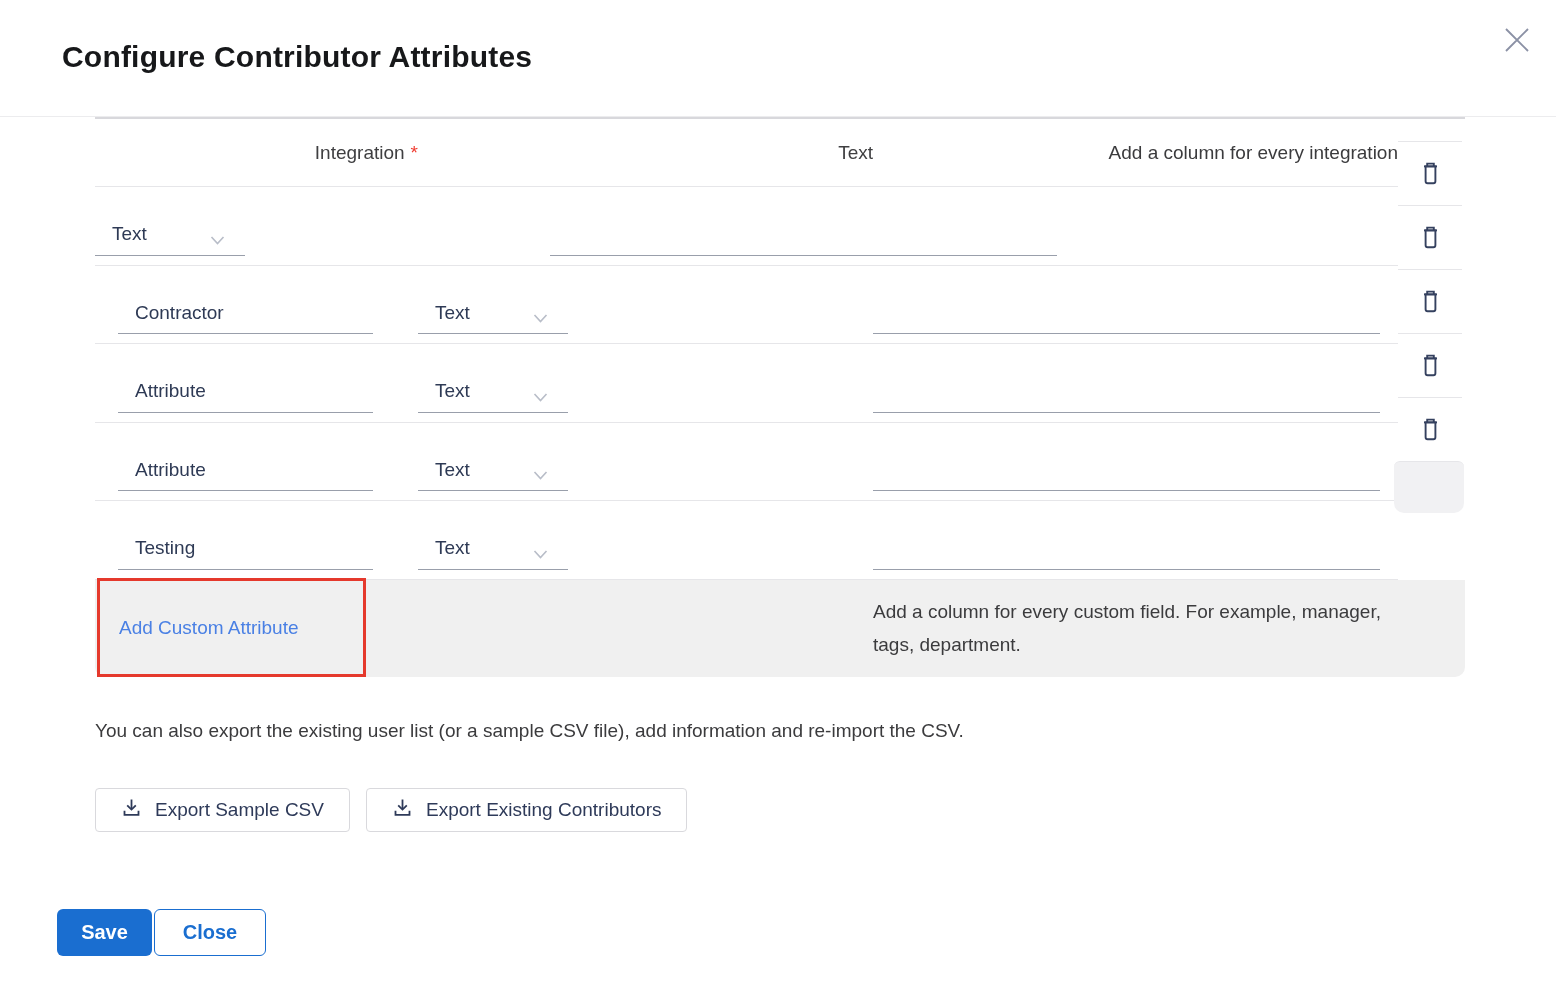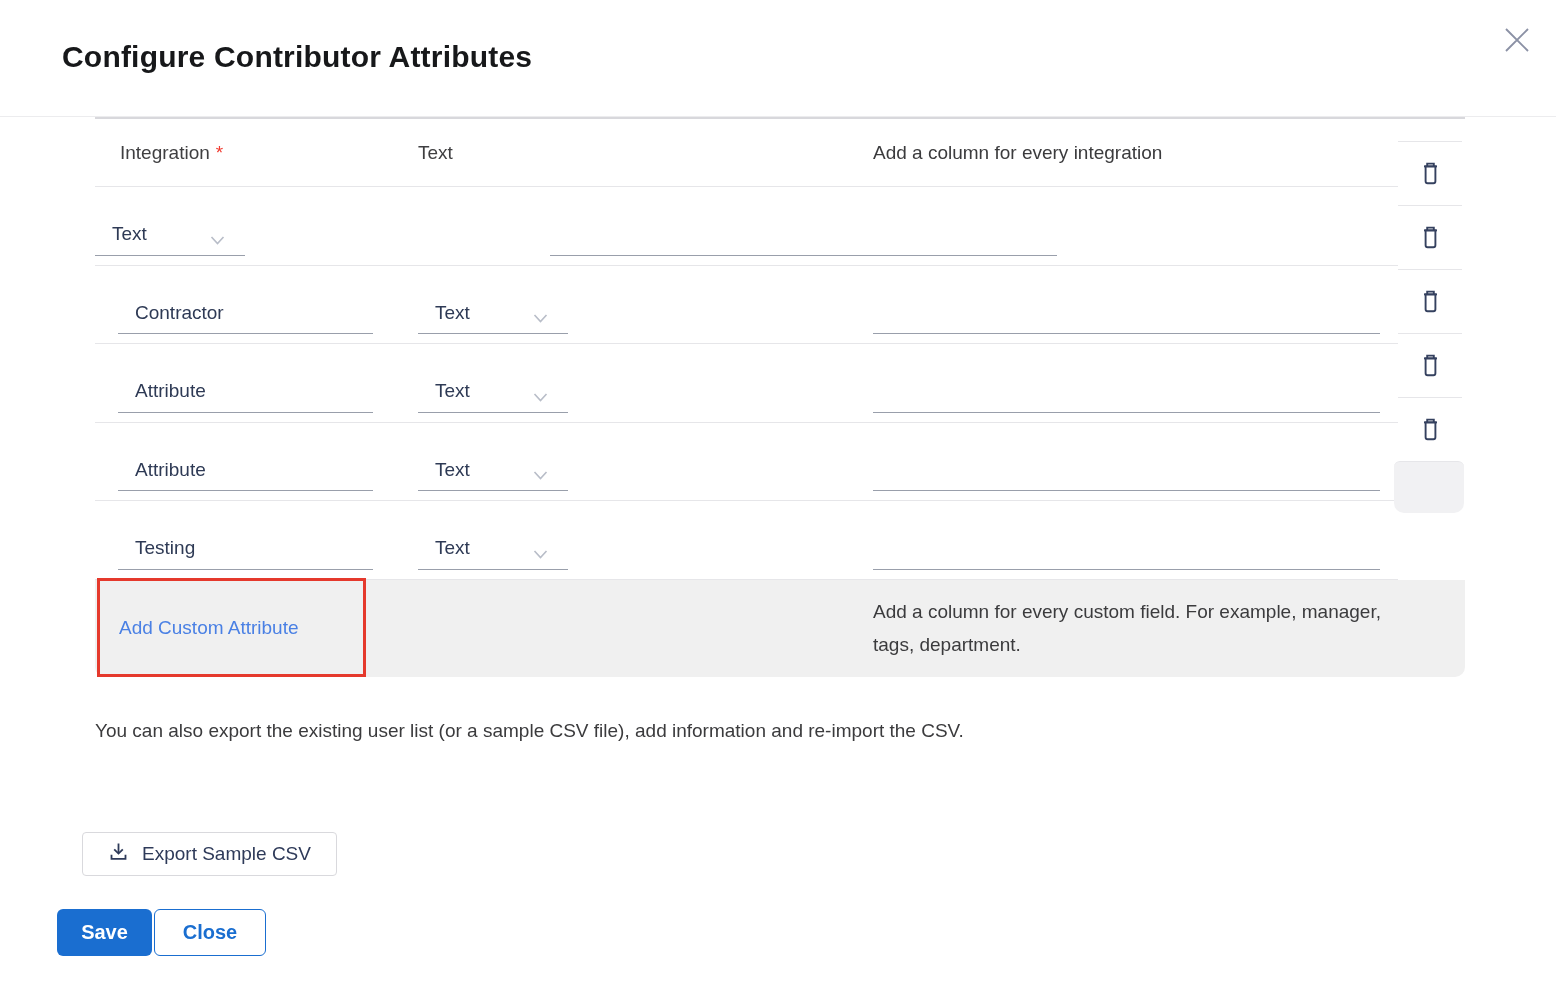--- a/index.html
+++ b/index.html
@@ -19,21 +19,21 @@
     position: absolute; left: 1500px; top: 24px; width: 34px; height: 34px;
     background: none; border: none; cursor: pointer; padding: 0;
   }
   .table-top-border {
     position: absolute; left: 95px; top: 117px; width: 1370px; height: 2px;
     background: #d8d8dc;
   }
 
   
   .table-area { position: absolute; left: 95px; top: 119px; width: 1370px; }
-  .main-cols { width: 1303px; }
+  .main-cols { width: 1303px; text-align: right; }
   .t-row { display: flex; align-items: center; height: 78.5px; border-bottom: 1px solid #e6e6e9; }
   .t-row.header-row { height: 68px; }
   .cell-1 { width: 323px; }
   .cell-2 { width: 455px; }
   .cell-3 { width: 525px; }
 
   .hdr-name { margin-left: 25px; font-size: 19px; color: #3f3f41; }
   .hdr-required { color: #f03b30; margin-left: 6px; }
   .hdr-type { font-size: 19px; color: #3f3f41; }
   .hdr-note { font-size: 19px; color: #3b3b3d; }
@@ -75,21 +75,21 @@
     background: none; border: none; cursor: pointer; font-family: inherit;
   }
   .custom-note {
     position: absolute; left: 778px; top: 0; height: 97px; width: 520px;
     display: flex; align-items: center;
     font-size: 19px; line-height: 33px; color: #3b3b3d;
   }
 
   
   .export-sentence { position: absolute; left: 95px; top: 720px; font-size: 19px; color: #3b3b3d; }
-  .export-buttons { position: absolute; left: 82px; top: 788px; display: flex; gap: 16px; margin-top: 44px; }
+  .export-buttons { position: absolute; left: 95px; top: 788px; display: flex; gap: 16px; }
   .export-btn {
     height: 44px; padding: 0 25px; background: #ffffff;
     border: 1px solid #d9d9dd; border-radius: 4px; cursor: pointer;
     display: flex; align-items: center; gap: 13px;
     font-family: inherit; font-size: 19px; color: #2e3a59;
   }
   .action-buttons { position: absolute; left: 57px; top: 909px; display: flex; gap: 2px; }
   .save-btn {
     width: 95px; height: 47px; border: none; border-radius: 6px; cursor: pointer;
     background: #1a6ed0; color: #ffffff; font-family: inherit; font-size: 20px; font-weight: 700;
@@ -310,18 +310,28 @@
   <button class="export-btn">
     <span>
       <svg width="21" height="21" viewBox="0 0 21 21" fill="none" stroke="#2e3a59" stroke-width="1.8">
         <path d="M10.5 2.5v9.5"></path>
           <path d="M6.2 8.3l4.3 4.3 4.3-4.3"></path>
           <path d="M3.5 13.8v4h14v-4"></path>
       </svg>
     </span>
     <span>Export Sample CSV</span>
   </button>
+  <button class="export-btn">
+    <span>
+      <svg width="21" height="21" viewBox="0 0 21 21" fill="none" stroke="#2e3a59" stroke-width="1.8">
+        <path d="M10.5 2.5v9.5"></path>
+          <path d="M6.2 8.3l4.3 4.3 4.3-4.3"></path>
+          <path d="M3.5 13.8v4h14v-4"></path>
+      </svg>
+    </span>
+    <span>Export Existing Contributors</span>
+  </button>
 </div>
 
 <div class="action-buttons">
   <button class="save-btn">Save</button>
   <button class="close-action-btn">Close</button>
 </div>
 
 </body></html>

